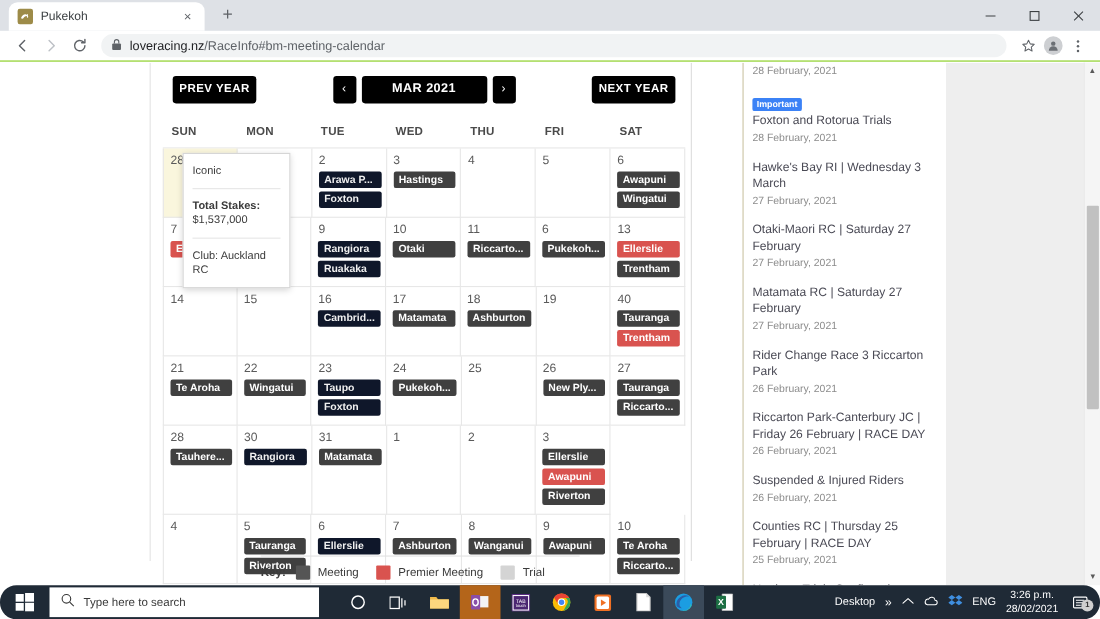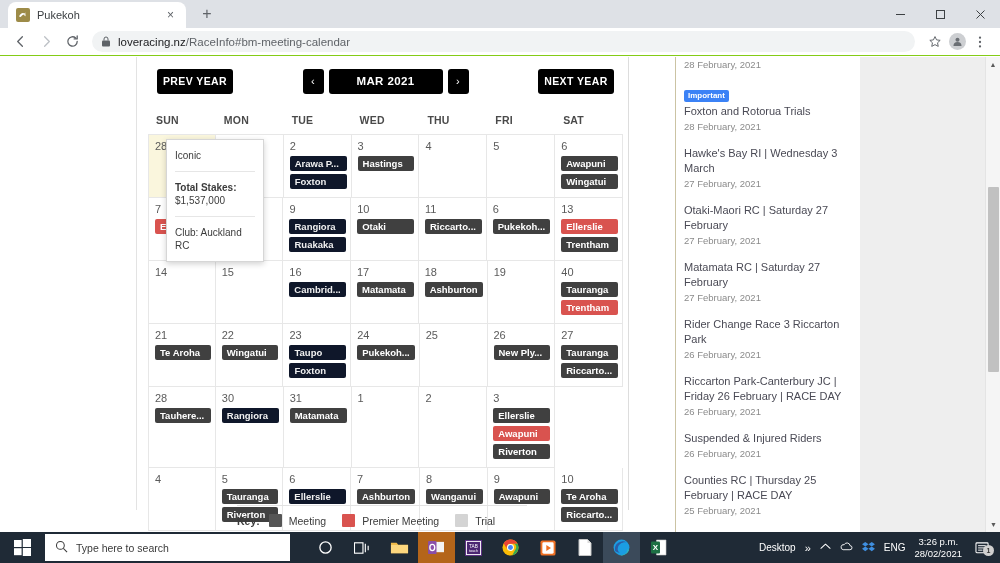--- a/index.html
+++ b/index.html
@@ -178,21 +178,21 @@
   .statusbar {
     position:absolute; left:0; bottom:31px; height:17px;
     background:#ffffff; border-top:1px solid #e0e0e0; border-right:1px solid #e0e0e0;
     display:flex; align-items:center; padding:0 6px;
     font-size:10px; color:#3b3b3b; z-index:40;
   }
 
   
   .taskbar {
     position:absolute; left:0; bottom:0; width:1000px; height:31px;
-    background:#1f2a36; display:flex; align-items:center;
+    background:#1f2a36; display:flex; align-items:center;border-radius:15px;
   }
   .start {
     width:44px; height:31px; display:flex; align-items:center; justify-content:center;
   }
   .searchbox {
     width:245px; height:27px; background:#ffffff; display:flex; align-items:center;
     gap:8px; padding:0 10px; margin-left:1px;
   }
   .searchbox .ph { font-size:10.5px; color:#3a3a3a; }
   .tb-icons { display:flex; align-items:center; gap:0; margin-left:17px; }

